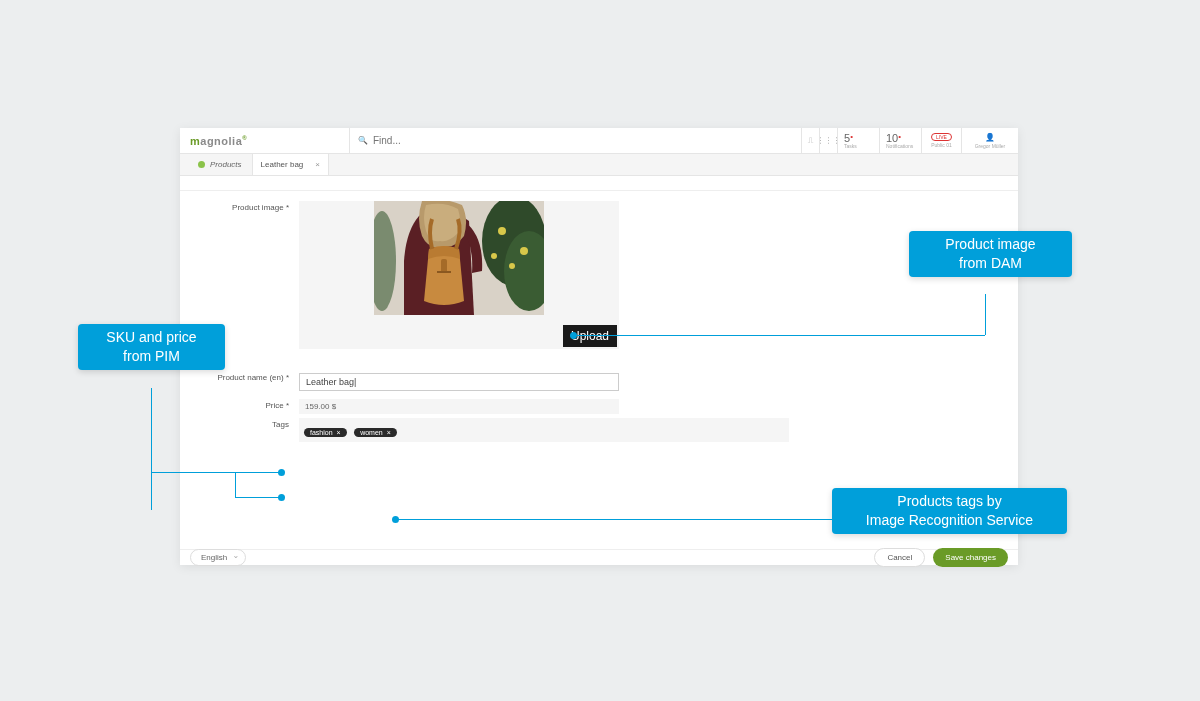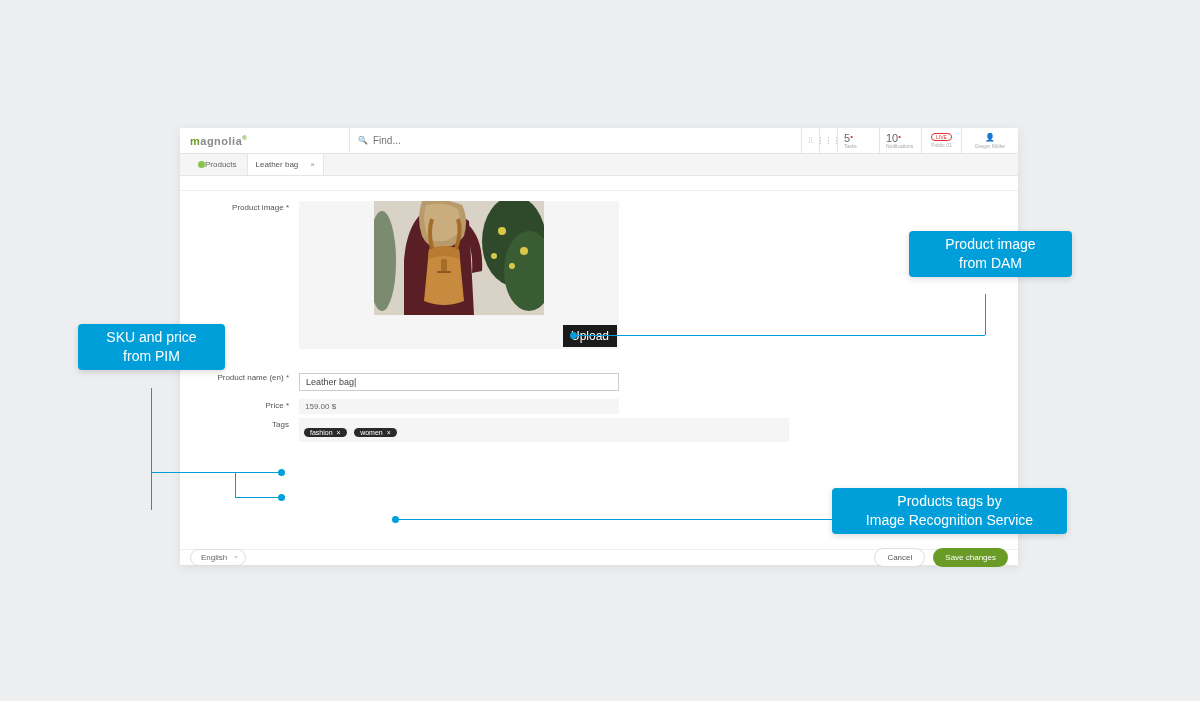--- a/index.html
+++ b/index.html
@@ -78,21 +78,21 @@
   .tabbar {
     height: 22px;
     background:#f5f5f5;
     border-bottom:1px solid #e5e5e5;
     display:flex;
     align-items:center;
     font-size:8px;
     padding-left:8px;
     gap:0;
   }
-  .tab-products { display:flex; align-items:center; padding:0 10px; height:100%; color:#666; }
+  .tab-products { display:flex; align-items:center; gap:5px; padding:0 10px; height:100%; color:#666;font-style:italic; }
   .tab-products .dot { width:7px; height:7px; border-radius:50%; background:#8bc34a; }
   .tab-open { background:#fff; height:100%; display:flex; align-items:center; padding:0 8px; gap:12px; border-left:1px solid #e5e5e5; border-right:1px solid #e5e5e5; color:#555; }
   .tab-open .x { color:#999; cursor:pointer; }
   
   .page-body { padding: 14px 24px 0 24px; }
   .page-title { font-size: 30px; font-weight: 300; color:#333; margin-bottom: 12px; }
   .divider { height:1px; background:#eee; margin: 0 -24px 10px -24px; }
   .form-row { display:flex; align-items:flex-start; margin-bottom: 8px; }
   .form-label { width: 95px; text-align:right; padding-right:10px; font-size:8px; color:#555; padding-top:2px; }
   .form-field { width: 320px; }

